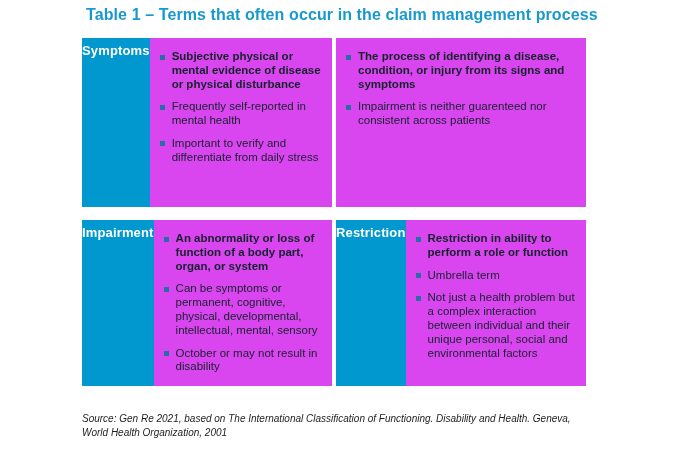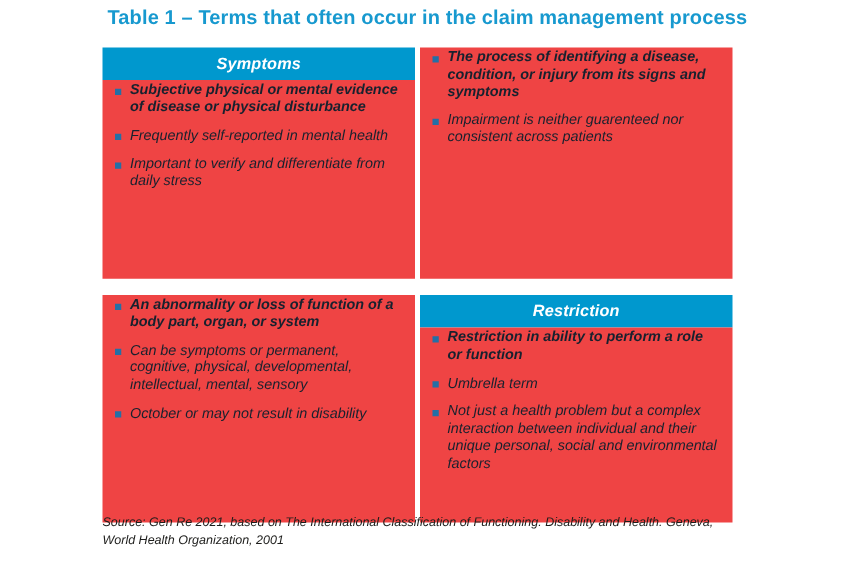--- a/index.html
+++ b/index.html
@@ -37,38 +37,37 @@
     width: 504px;
     display: grid;
     grid-template-columns: 250px 250px;
     grid-template-rows: auto auto;
     column-gap: 4px;
     row-gap: 13px;
   }
 
   .card {
     display: flex;
-    flex-direction: column;
-    font-style: italic;
+    flex-direction: row;
   }
 
   .card-header {
     background: #0098CE;
     color: #ffffff;
     font-size: 13px;
     font-weight: bold;
     text-align: center;
     letter-spacing: 0.15px;
     padding: 5px 0 6px 0;
     line-height: 15px;
   }
 
   .card-body {
-    background: #ef4444;
-    padding: 2px 10px 10px 10px;
+    background: #d946ef;
+    padding: 12px 10px 10px 10px;
     flex: 1;
   }
 
   .card-body.row1 { min-height: 147px; }
   .card-body.row2 { min-height: 144px; }
 
   ul.bullets {
     list-style: none;
     margin: 0;
     padding: 0;
@@ -141,20 +140,21 @@
         </li>
         <li>
           <span class="bullet-square"></span>
           <span>Impairment is neither guarenteed nor consistent across patients</span>
         </li>
       </ul>
     </div>
   </div>
 
   <div class="card">
+    <div class="card-header">Impairment</div>
     <div class="card-body row2">
       <ul class="bullets">
         <li class="strong">
           <span class="bullet-square"></span>
           <span>An abnormality or loss of function of a body part, organ, or system</span>
         </li>
         <li>
           <span class="bullet-square"></span>
           <span>Can be symptoms or permanent, cognitive, physical, developmental, intellectual, mental, sensory</span>
         </li>

